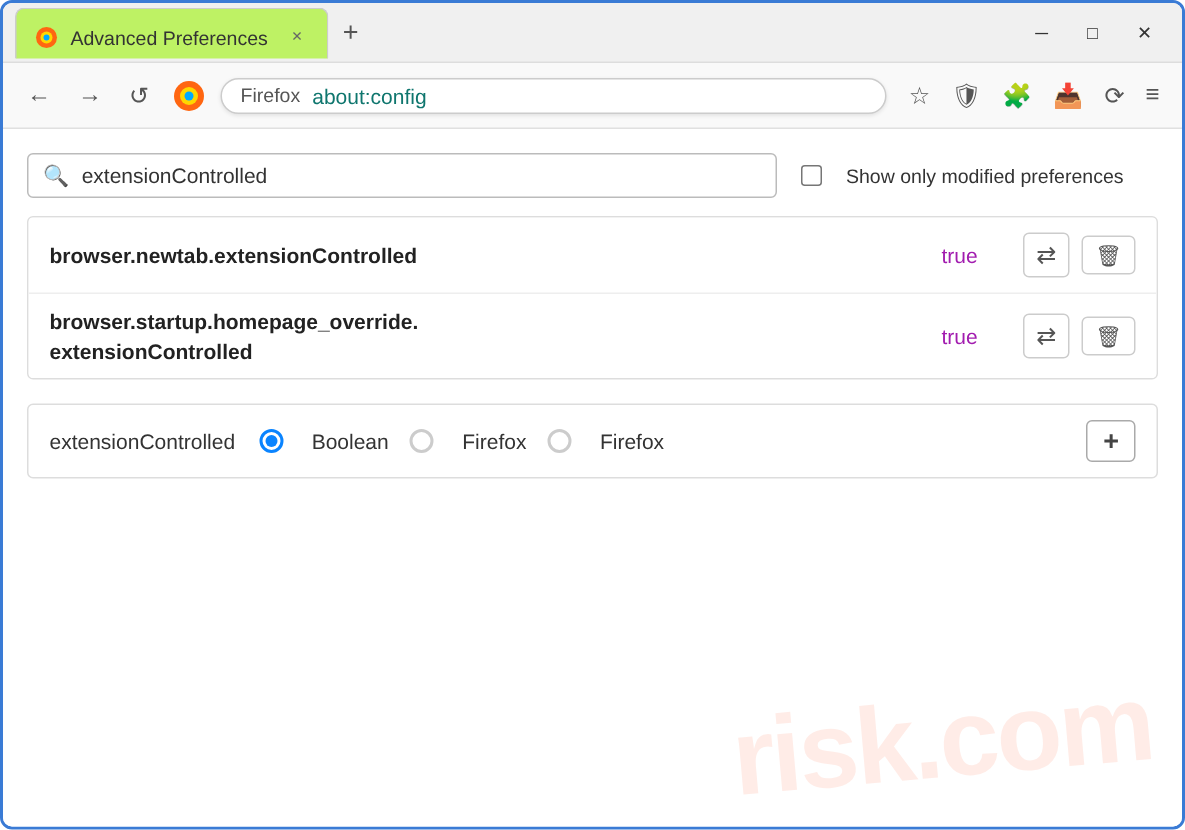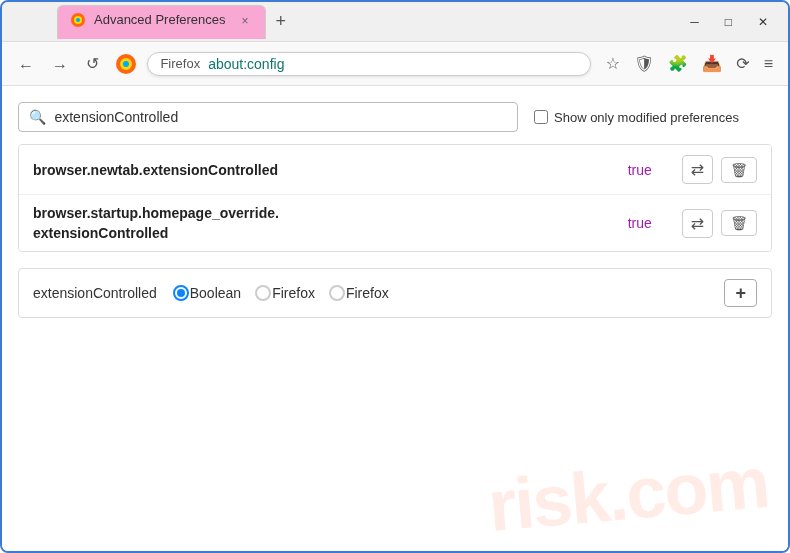--- a/index.html
+++ b/index.html
@@ -21,32 +21,31 @@
       height: 40px;
       padding: 0 8px;
       border-bottom: 1px solid #ddd;
     }
     .tab-area {
       display: flex;
       align-items: center;
       flex: 1;
     }
     .tab {
-      background: #f9a8d4;
+      background: #bef264;
       border: 1px solid #ccc;
       border-bottom: none;
       border-radius: 6px 6px 0 0;
       padding: 6px 12px;
       display: flex;
-      align-items: flex-start;
+      align-items: flex-end;
       gap: 8px;
       font-size: 13px;
       color: #333;
       height: 34px;
-      margin-left: 47px;
     }
     .tab-favicon {
       width: 16px;
       height: 16px;
     }
     .tab-close {
       margin-left: 4px;
       cursor: pointer;
       color: #666;
       font-size: 12px;
@@ -189,21 +188,21 @@
       border: none;
       outline: none;
       font-size: 14px;
       color: #333;
       flex: 1;
       background: transparent;
     }
     .checkbox-label {
       display: flex;
       align-items: flex-start;
-      gap: 6px;
+      gap: 16px;
       font-size: 13px;
       color: #333;
       cursor: pointer;
     }
     .checkbox-input {
       width: 14px;
       height: 14px;
       cursor: pointer;
     }
 
@@ -272,21 +271,21 @@
     }
     .radio-group {
       display: flex;
       align-items: center;
       gap: 14px;
       flex: 1;
     }
     .radio-option {
       display: flex;
       align-items: center;
-      gap: 1px;
+      gap: 19px;
       font-size: 14px;
       color: #333;
       cursor: pointer;
     }
     .radio-dot {
       width: 16px;
       height: 16px;
       border-radius: 50%;
       border: 2px solid #ccc;
       display: flex;

